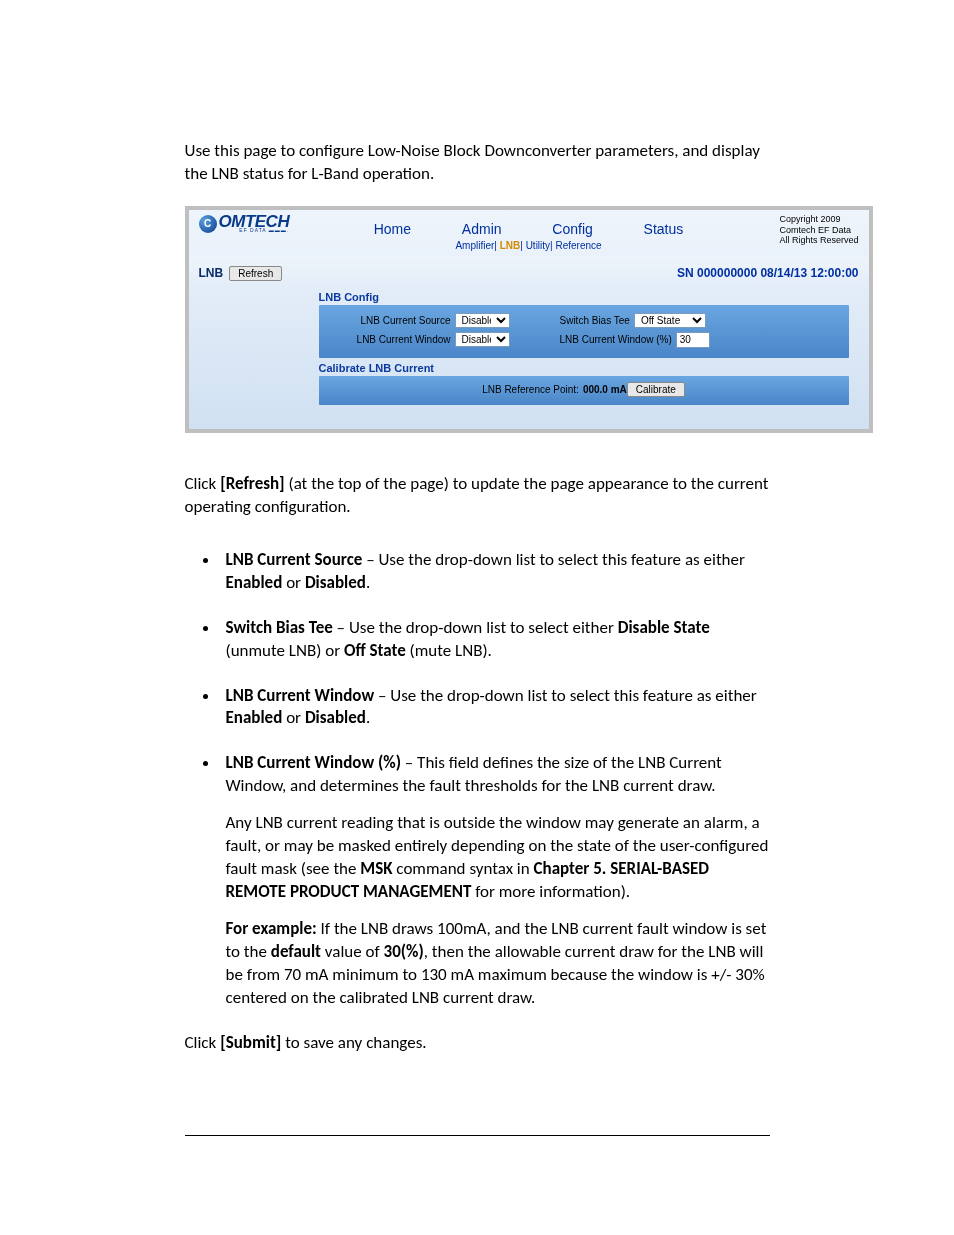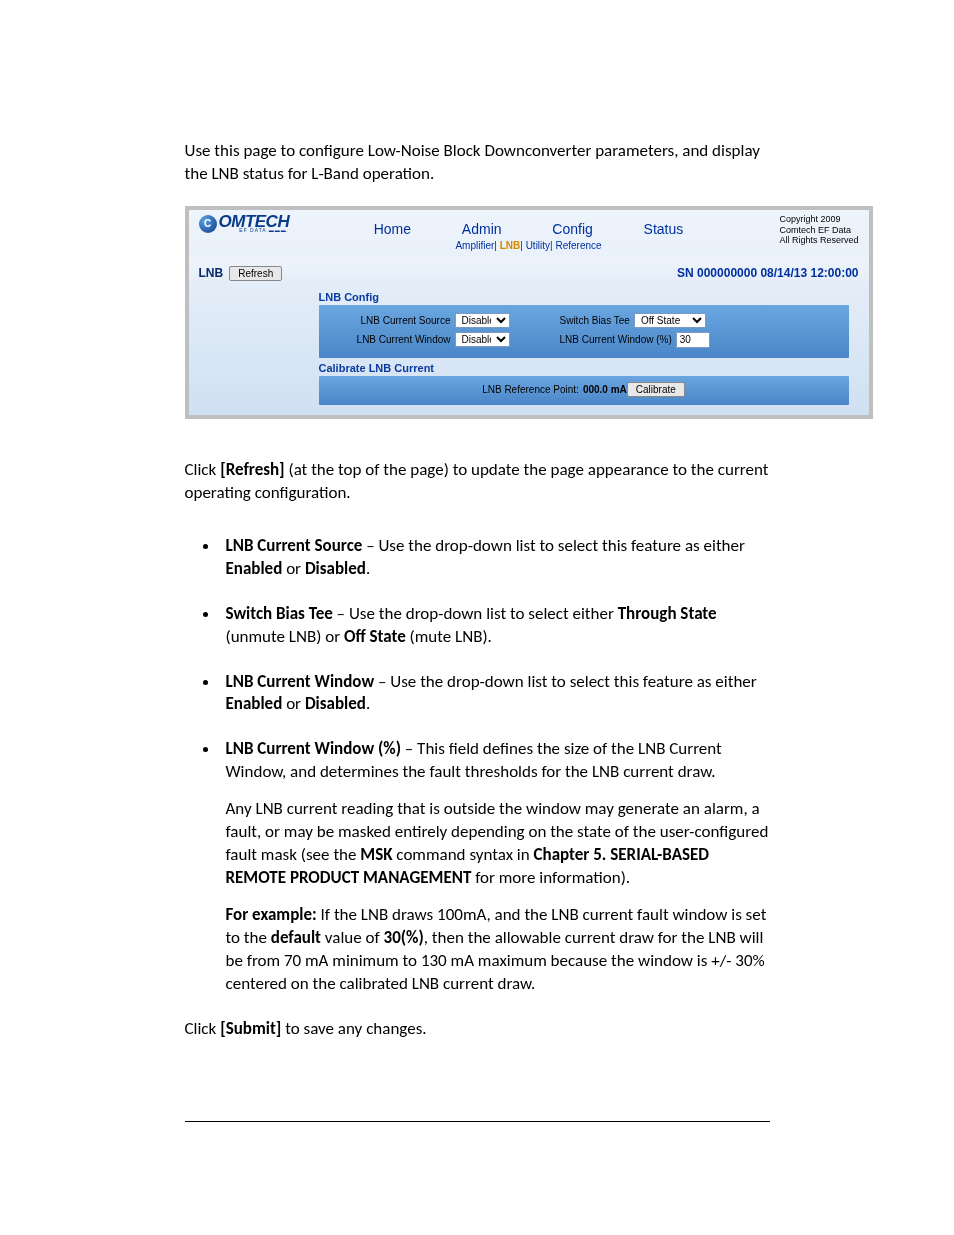--- a/index.html
+++ b/index.html
@@ -127,21 +127,21 @@
     padding: 1px 8px;
     cursor: pointer;
     font-family: inherit;
   }
   .sn-text {
     color: #0030a0;
     font-weight: bold;
     font-size: 12px;
   }
   .panel-body {
-    padding: 0 0 10px 130px;
+    padding: 0 0 24px 130px;
     background: linear-gradient(#e3edf8, #d0e0f2);
   }
   .section-title {
     color: #0a3aa0;
     font-weight: bold;
     font-size: 11px;
     padding: 4px 0 2px 0;
   }
   .section-box {
     background: linear-gradient(#6aa6e0, #4a86c8);
@@ -293,21 +293,21 @@
 
   <p class="doc-text">
     <span>Click </span><b>[Refresh]</b><span> (at the top of the page) to update the page appearance to the current operating configuration.</span>
   </p>
 
   <ul class="doc-list">
     <li>
       <b>LNB Current Source</b><span> – Use the drop-down list to select this feature as either </span><b>Enabled</b><span> or </span><b>Disabled</b>.
     </li>
     <li>
-      <b>Switch Bias Tee</b><span> – Use the drop-down list to select either </span><b>Through State</b><span> (unmute LNB) or </span><b>Off State</b><span> (mute LNB).</span>
+      <b>Switch Bias Tee</b><span> – Use the drop-down list to select either </span><b>Disable State</b><span> (unmute LNB) or </span><b>Off State</b><span> (mute LNB).</span>
     </li>
     <li>
       <b>LNB Current Window</b><span> – Use the drop-down list to select this feature as either </span><b>Enabled</b><span> or </span><b>Disabled</b>.
     </li>
     <li>
       <p><b>LNB Current Window (%)</b><span> – This field defines the size of the LNB Current Window, and determines the fault thresholds for the LNB current draw.</span></p>
       <p><span>Any LNB current reading that is outside the window may generate an alarm, a fault, or may be masked entirely depending on the state of the user-configured fault mask (see the </span><b>MSK</b><span> command syntax in </span><b>Chapter 5. SERIAL-BASED REMOTE PRODUCT MANAGEMENT</b><span> for more information).</span></p>
       <p><b>For example:</b><span> If the LNB draws 100mA, and the LNB current fault window is set to the </span><b>default</b><span> value of </span><b>30(%)</b><span>, then the allowable current draw for the LNB will be from 70 mA minimum to 130 mA maximum because the window is +/- 30% centered on the calibrated LNB current draw.</span></p>
     </li>
   </ul>

